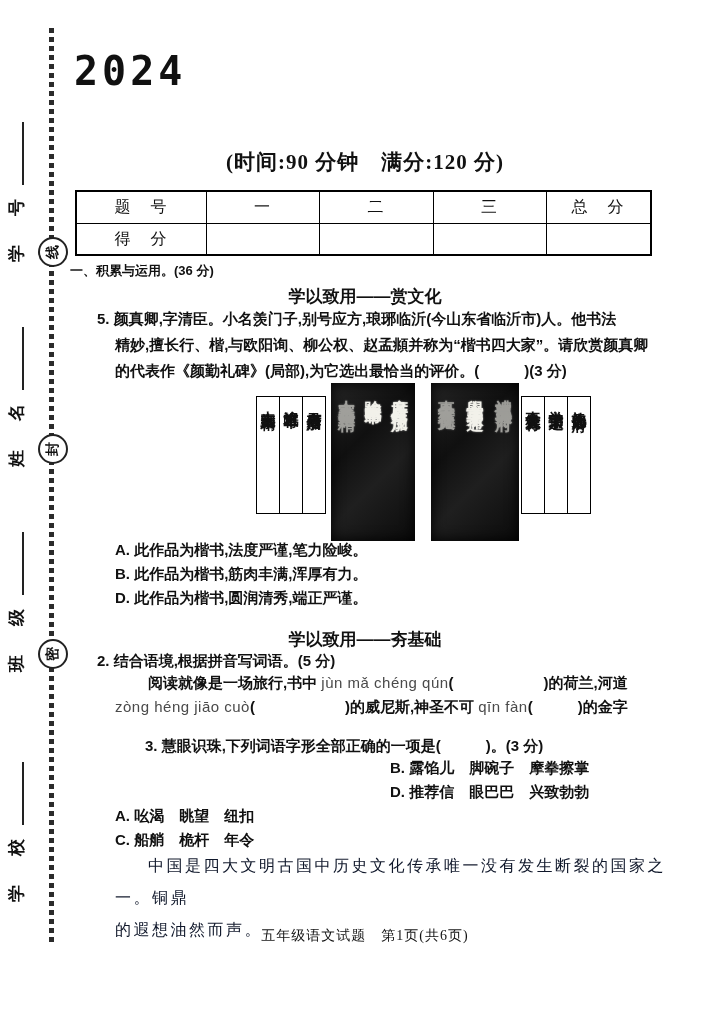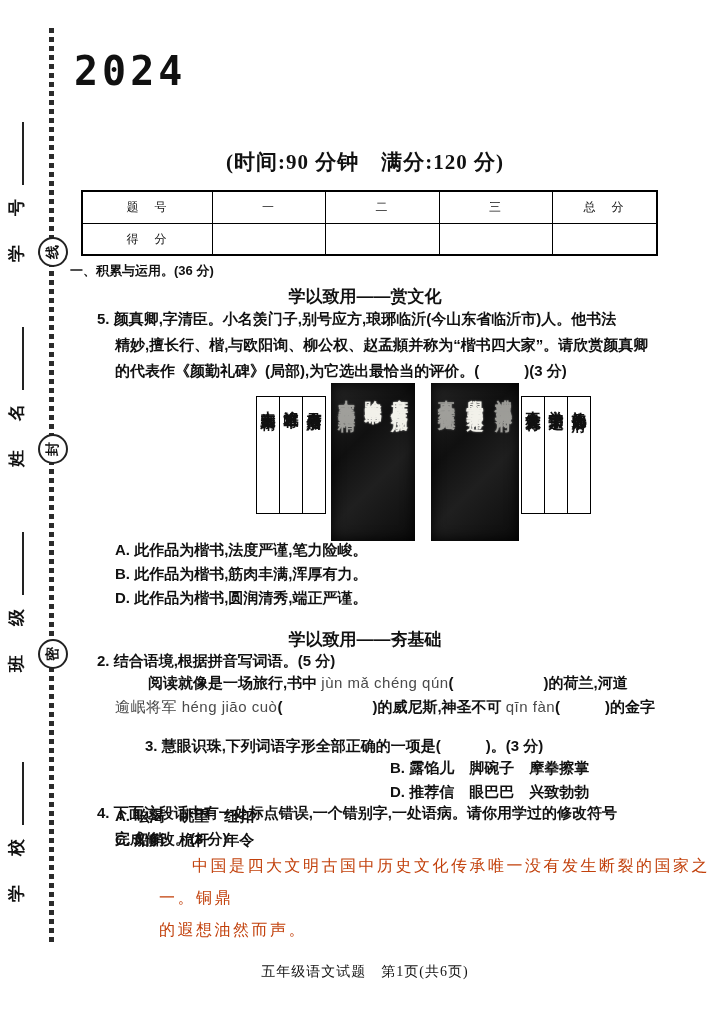--- a/index.html
+++ b/index.html
@@ -16,23 +16,23 @@
   .seal-circle{position:absolute;left:38px;width:26px;height:26px;border:2px solid #222;
     border-radius:50%;background:#fff;display:flex;align-items:center;justify-content:center;
     font-size:14px;font-weight:700;z-index:2;}
   .seal-circle span{display:block;transform:rotate(-90deg);}
   
   .year{position:absolute;left:74px;top:48px;font-family:"DejaVu Sans Mono",monospace;
     font-size:40px;font-weight:700;letter-spacing:4px;}
   .exam-info{position:absolute;left:75px;top:148px;width:580px;text-align:center;
     font-family:"Liberation Serif",serif;font-size:21px;font-weight:600;letter-spacing:1px;}
   
-  .score-table{position:absolute;left:81px;top:190px;border:2px solid #000;
+  .score-table{position:absolute;left:75px;top:190px;border:2px solid #000;
     display:grid;grid-template-columns:129px 113px 114px 113px 104px;grid-auto-rows:31px;
-    font-family:"Liberation Serif",serif;font-size:12px;}
+    font-family:"Liberation Serif",serif;font-size:16px;}
   .score-table .cell{border-left:1.5px solid #000;border-top:1.5px solid #000;
     display:flex;align-items:center;justify-content:center;letter-spacing:2px;}
   .score-table .cell.first-col{border-left:none;}
   .score-table .cell.first-row{border-top:none;}
   
   .sec-title{position:absolute;left:70px;top:262px;font-weight:800;font-size:13px;}
   .banner{position:absolute;left:75px;width:580px;text-align:center;font-weight:800;font-size:17px;}
   .qblock{position:absolute;left:97px;width:585px;font-weight:600;font-size:15px;line-height:26px;}
   .qblock .cont{padding-left:18px;}
   
@@ -54,23 +54,23 @@
   
   .para2{position:absolute;left:115px;width:565px;font-weight:600;font-size:15px;line-height:23.5px;}
   .para2 .ind{text-indent:33px;}
   .py{font-family:"Liberation Sans",sans-serif;font-weight:500;color:#4a4a4a;letter-spacing:.5px;}
   
   .q3grid{position:absolute;left:115px;width:560px;font-weight:600;font-size:15px;}
   .q3row{display:flex;height:24px;line-height:24px;}
   .q3row .lcol{width:275px;margin-top:48px;} .q3row .rcol{flex:1;}
   
   .kai{position:absolute;left:115px;width:565px;font-family:"Liberation Serif",serif;
-    font-weight:500;font-size:16px;letter-spacing:2.5px;line-height:32px;color:#c2410c;margin-left:44px;}
+    font-weight:500;font-size:16px;letter-spacing:2.5px;line-height:32px;color:#0f172a;}
   .kai .ind{text-indent:33px;}
-  .footer{position:absolute;left:75px;top:963px;width:580px;text-align:center;
+  .footer{position:absolute;left:75px;top:927px;width:580px;text-align:center;
     font-family:"Liberation Serif",serif;font-size:14px;letter-spacing:1px;}
 </style>
 </head>
 <body>
 
 <div class="page">
 
   <div class="binding-line"></div>
 
   <div class="side-group" style="top:181px;">
@@ -157,40 +157,36 @@
     <div>D. 此作品为楷书,圆润清秀,端正严谨。</div>
   </div>
 
   <div class="banner" style="top:628px;">学以致用——夯基础</div>
 
   <div class="qblock" style="top:648px;">
     <div>2. 结合语境,根据拼音写词语。(5 分)</div>
   </div>
   <div class="para2" style="top:671px;">
     <div class="ind"><span>阅读就像是一场旅行,书中 </span><span class="py">jùn mǎ chéng qún</span><span>(　　　　　　)的荷兰,河道</span></div>
-    <div><span class="py">逾岷将军 héng jiāo cuò</span><span>(　　　　　　)的威尼斯,神圣不可 </span><span class="py">qīn fàn</span><span>(　　　)的金字</span></div>
+    <div><span class="py">zòng héng jiāo cuò</span><span>(　　　　　　)的威尼斯,神圣不可 </span><span class="py">qīn fàn</span><span>(　　　)的金字</span></div>
   </div>
 
   <div class="qblock" style="top:733px;left:97px;margin-left:48px;">
     <div>3. 慧眼识珠,下列词语字形全部正确的一项是(　　　)。(3 分)</div>
   </div>
   <div class="q3grid" style="top:756px;">
     <div class="q3row">
       <div class="lcol">A. 吆渴　眺望　纽扣</div>
       <div class="rcol">B. 露馅儿　脚碗子　摩拳擦掌</div>
     </div>
     <div class="q3row">
       <div class="lcol">C. 船艄　桅杆　年令</div>
       <div class="rcol">D. 推荐信　眼巴巴　兴致勃勃</div>
     </div>
   </div>
 
-  <div class="qblock" style="top:800px;">
-    <div>4. 下面这段话中有一处标点错误,一个错别字,一处语病。请你用学过的修改符号</div>
-    <div class="cont">完成修改。(3 分)</div>
-  </div>
   <div class="kai" style="top:850px;">
     <div class="ind">中国是四大文明古国中历史文化传承唯一没有发生断裂的国家之一。铜鼎</div>
     <div>的遐想油然而声。</div>
   </div>
 
   <div class="footer">五年级语文试题　第1页(共6页)</div>
 </div>
 
 </body></html>

